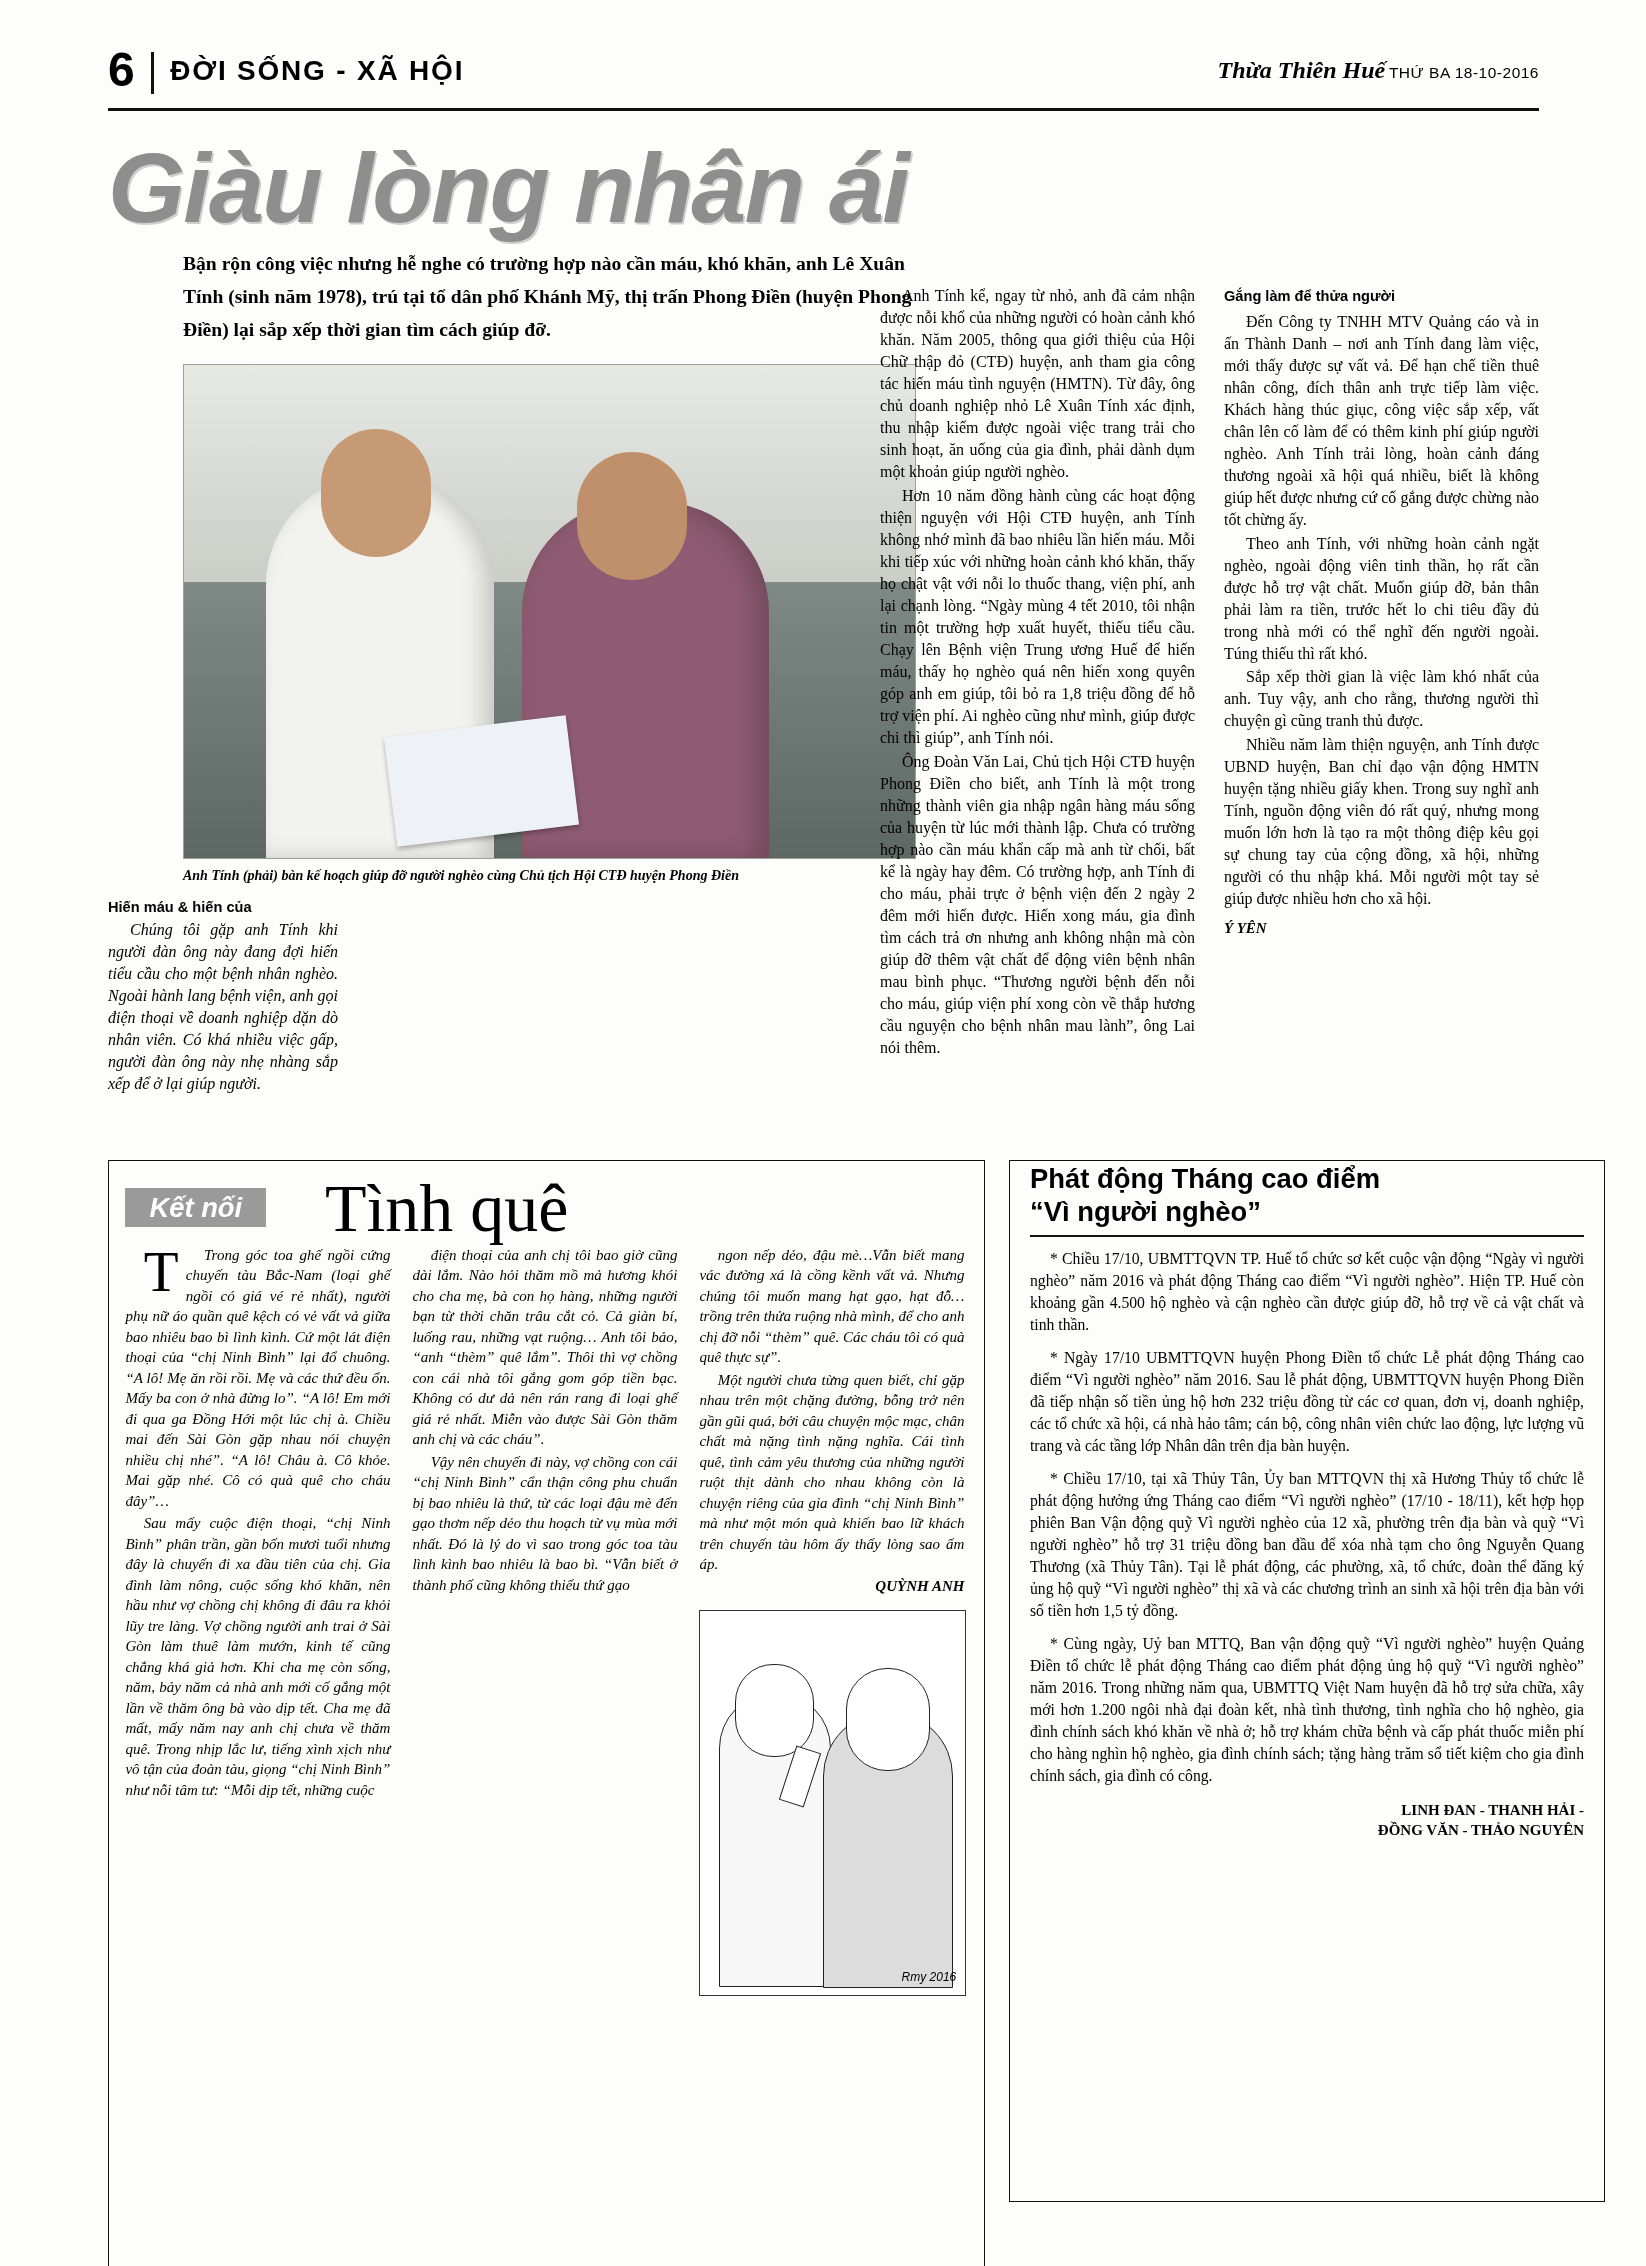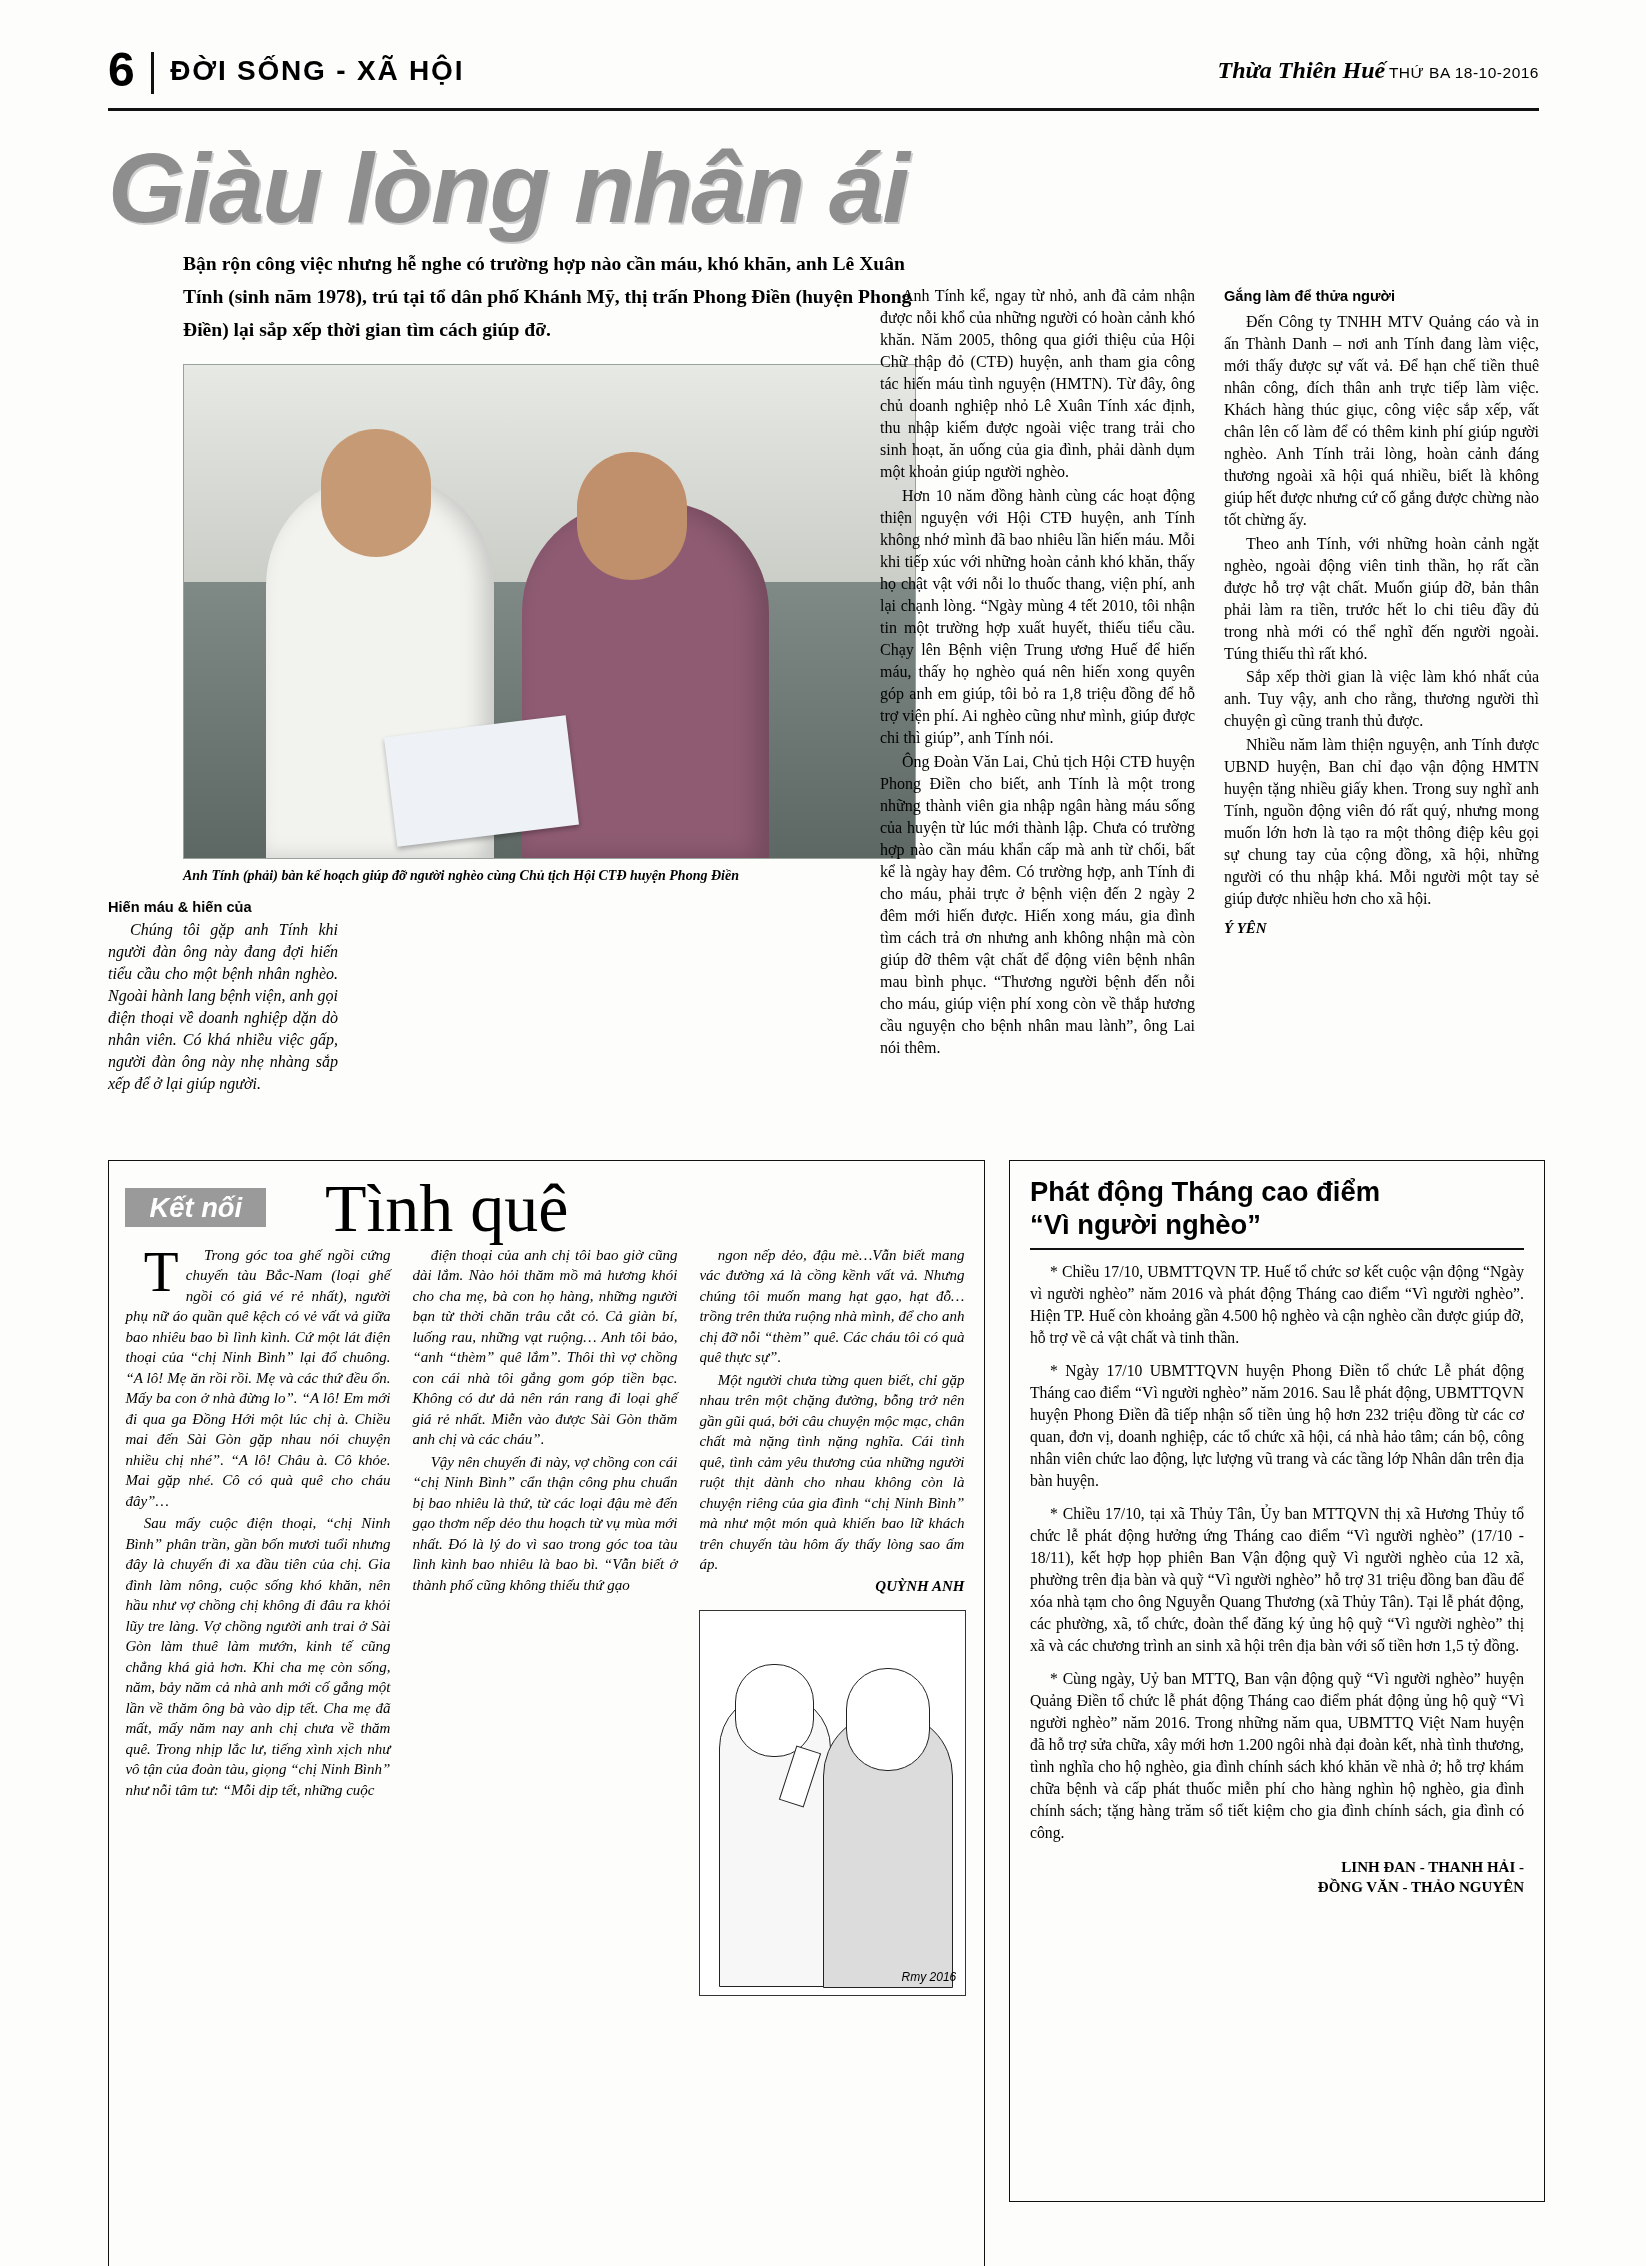--- a/index.html
+++ b/index.html
@@ -50,21 +50,21 @@
   .lower-left .three{display:flex;gap:20px;margin-top:3.7px;}
   .lower-left .three > div{width:230px;font-style:italic;}
 
   .col-r1{position:absolute;left:772px;top:-614px;width:315px;}
   .col-r2{position:absolute;left:1116px;top:-614px;width:315px;}
   .byline{text-align:left;font-weight:bold;font-style:italic;font-size:15px;margin-top:7.3px;}
 
   
   .bottom{position:absolute;left:108px;top:1160px;width:1431px;height:1042px;}
   .bot-left{position:absolute;left:0;top:0;width:877px;height:1166px;border:1.8px solid #111;box-sizing:border-box;padding:12.8px 16.4px;}
-  .bot-right{position:absolute;left:901px;top:0;width:536px;height:1042px;border:1.8px solid #111;box-sizing:border-box;padding:14px 20px;}
+  .bot-right{position:absolute;left:901px;top:0;width:596px;height:1042px;border:1.8px solid #111;box-sizing:border-box;padding:1px 20px;}
 
   .ketnoi{display:inline-block;background:#9a9a9a;color:#fff;font-family:"Liberation Sans",sans-serif;font-weight:bold;font-style:italic;font-size:27.4px;padding:3.7px 24px;vertical-align:middle;}
   .tinhque{font-family:"Liberation Serif",serif;font-size:68px;line-height:68px;vertical-align:middle;margin-left:55px;}
   .bl-head{height:71px;}
 
   .bl-cols{display:flex;gap:22px;}
   .bl-col{width:265px;font-size:15px;line-height:20.5px;text-align:justify;font-style:italic;}
   .bl-col p{margin:0 0 1.8px 0;text-indent:18.3px;}
   .dropcap{float:left;font-size:57px;line-height:48px;font-style:normal;padding:3.7px 7.3px 0 0;font-family:"Liberation Serif",serif;}
   .sig{text-align:right;font-weight:bold;font-style:italic;font-size:15px;margin-top:0;}

